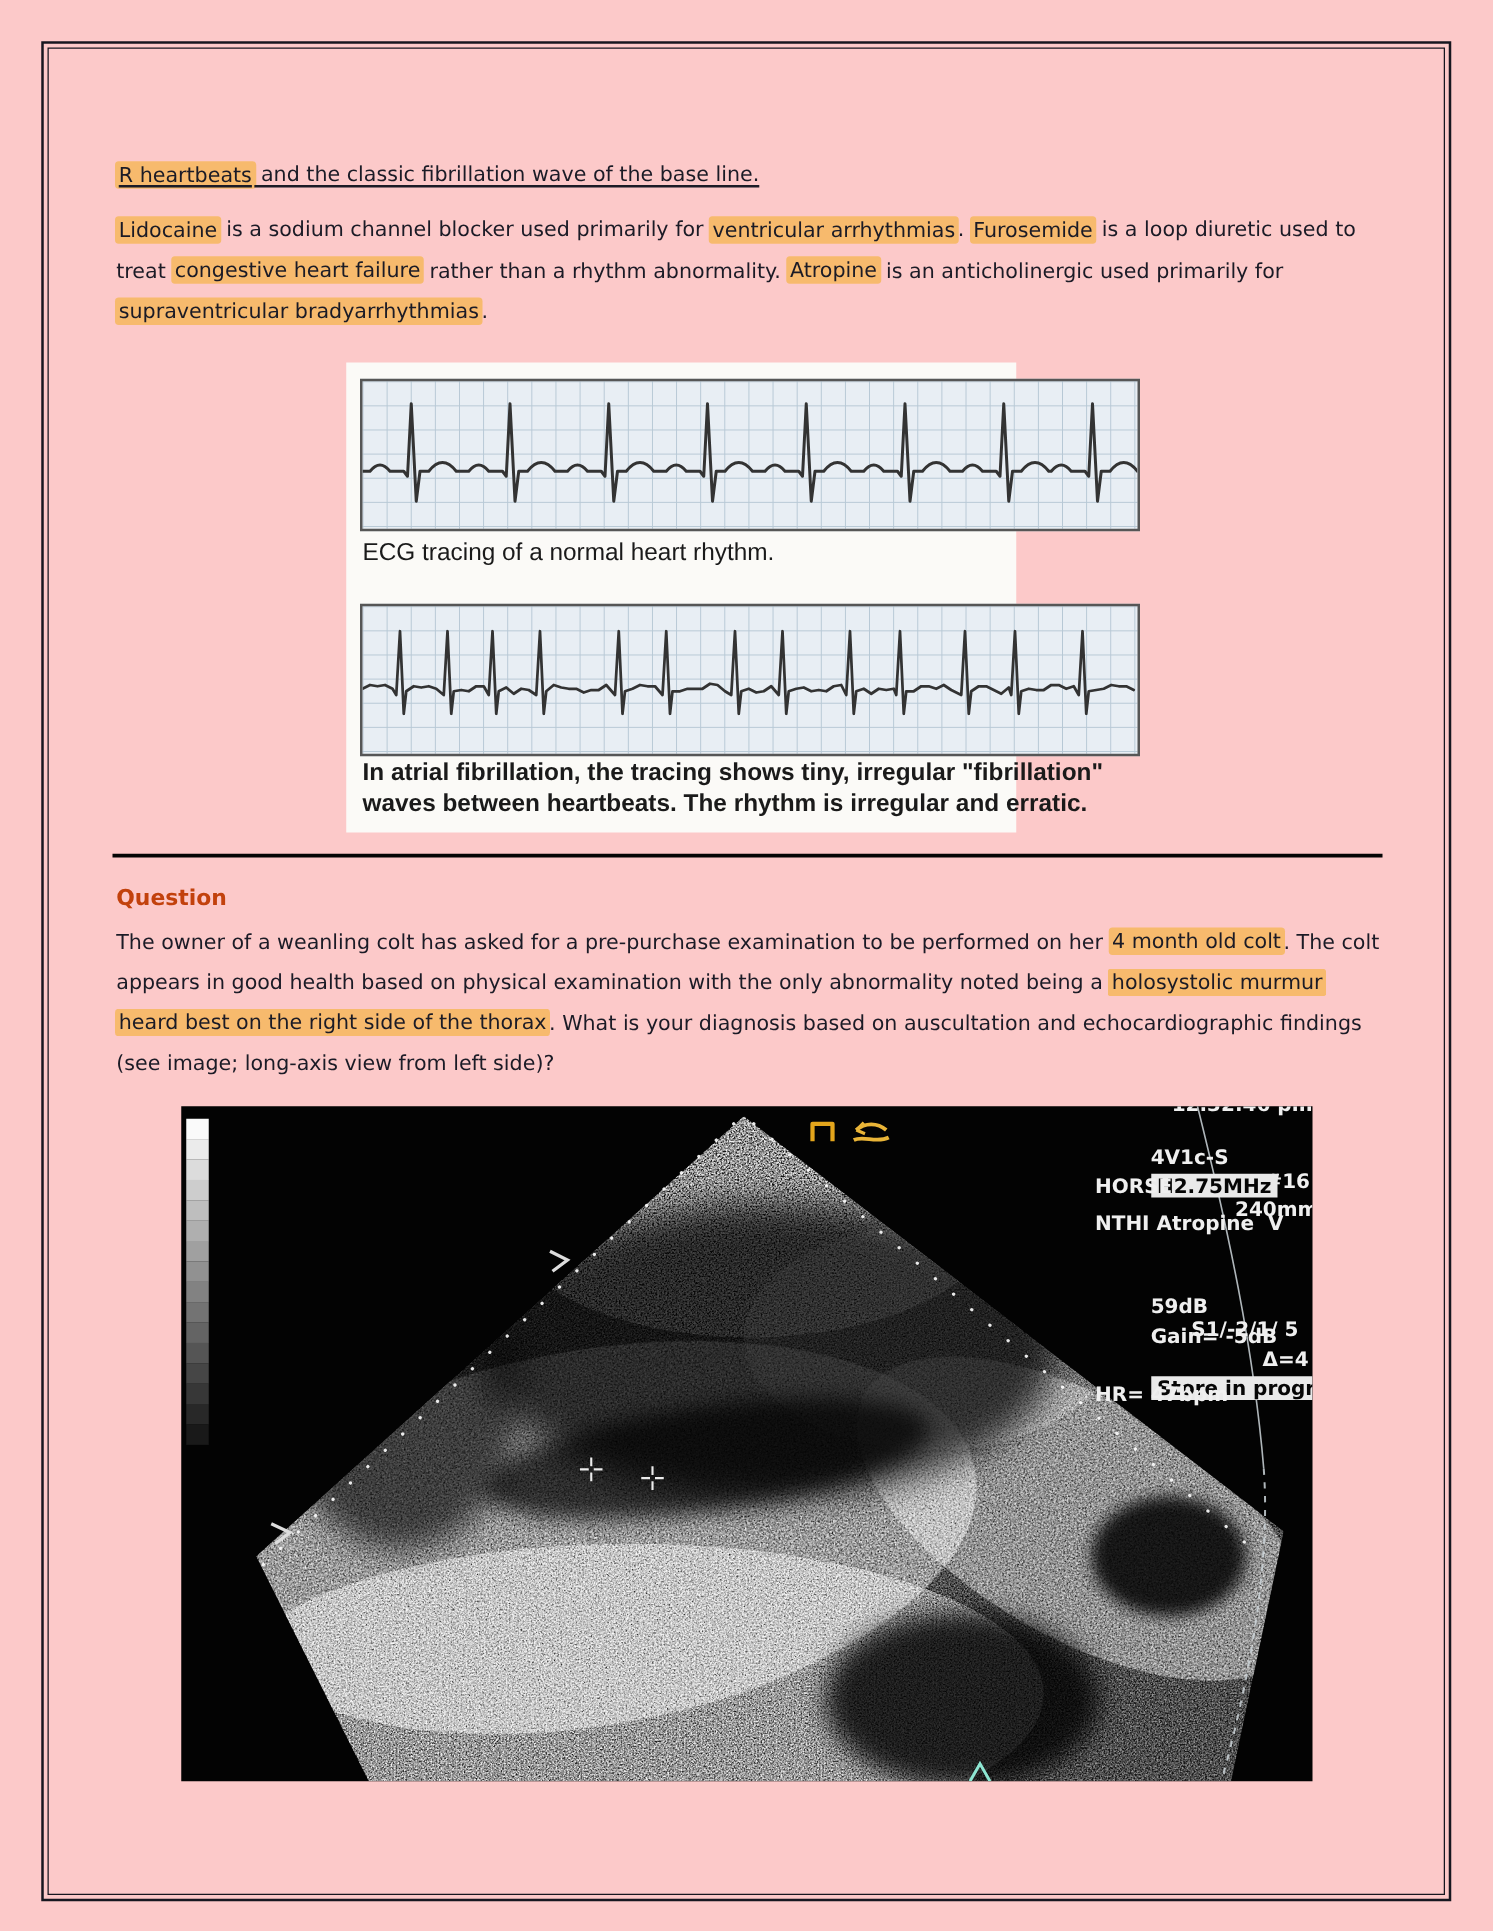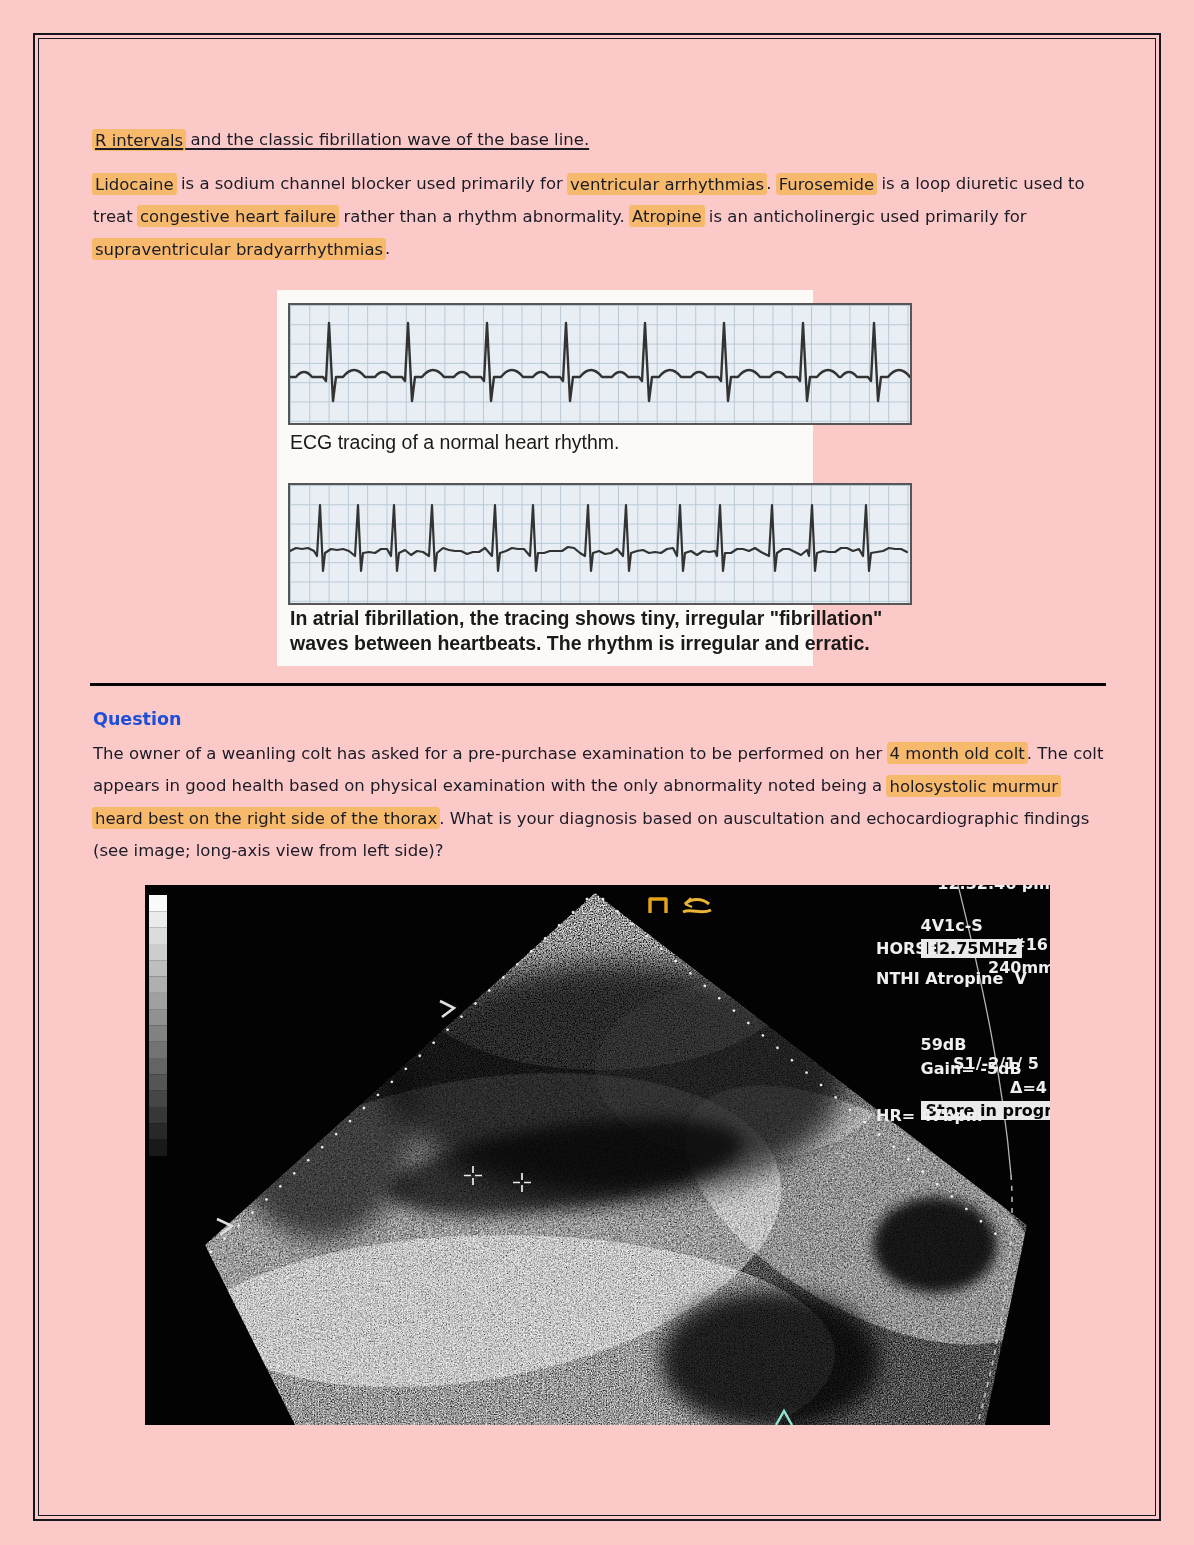--- a/index.html
+++ b/index.html
@@ -58,21 +58,21 @@
     font-family:"Liberation Sans",sans-serif;
     font-size:19.5px;line-height:25px;color:#1a1a1a;
   }
   .cap1{top:140px;}
   .cap2{top:316px;font-weight:bold;}
   
   .divider{
     margin-top:17px;margin-left:-3px;width:1016px;height:3px;background:#050505;
   }
   .q-heading{
-    margin-top:23px;font-size:17.5px;font-weight:bold;color:#1d4ed8;
+    margin-top:23px;font-size:17.5px;font-weight:bold;color:#c2410c;
   }
   .q-body{margin-top:9px;}
   
   .us{
     position:relative;margin-top:17px;margin-left:52px;
     width:905px;height:540px;background:#030303;overflow:hidden;
   }
   .us svg{position:absolute;left:0;top:0;}
   .us-text{
     position:absolute;left:731px;top:0;width:174px;height:300px;overflow:hidden;
@@ -96,21 +96,21 @@
   .at134{position:absolute;left:134px;}
   .inv{background:#e9e9e9;color:#060606;padding:0 5px;}
 </style>
 </head>
 <body>
 
 <div class="frame"></div>
 
 <div class="content">
 
-  <p class="intro"><span class="hl">R intervals</span><span> and the classic fibrillation wave of the base line.</span></p>
+  <p class="intro"><span class="hl">R heartbeats</span><span> and the classic fibrillation wave of the base line.</span></p>
 
   <p class="bodytext drugs"><span class="hl">Lidocaine</span><span> is a sodium channel blocker used primarily for </span><span class="hl">ventricular arrhythmias</span><span>. </span><span class="hl">Furosemide</span><span> is a loop diuretic used to treat </span><span class="hl">congestive heart failure</span><span> rather than a rhythm abnormality. </span><span class="hl">Atropine</span><span> is an anticholinergic used primarily for </span><span class="hl">supraventricular bradyarrhythmias</span><span>.</span></p>
 
   <div class="ecg-figure">
     <div class="ecg-strip strip-normal">
       <svg width="620" height="118" viewBox="0 0 620 118">
         <path d="M0 72 L6 72 Q14 62 22 72 L33 72 L36 76 L39 18 L43 96 L46 72 L53 72 Q64 58 75 72 L85 72 Q93 62 101 72 L112 72 L115 76 L118 18 L122 96 L125 72 L132 72 Q143 58 154 72 L164 72 Q172 62 180 72 L191 72 L194 76 L197 18 L201 96 L204 72 L211 72 Q222 58 233 72 L243 72 Q251 62 259 72 L270 72 L273 76 L276 18 L280 96 L283 72 L290 72 Q301 58 312 72 L322 72 Q330 62 338 72 L349 72 L352 76 L355 18 L359 96 L362 72 L369 72 Q380 58 391 72 L401 72 Q409 62 417 72 L428 72 L431 76 L434 18 L438 96 L441 72 L448 72 Q459 58 470 72 L480 72 Q488 62 496 72 L507 72 L510 76 L513 18 L517 96 L520 72 L527 72 Q538 58 549 72 L551 72 Q559 62 567 72 L578 72 L581 76 L584 18 L588 96 L591 72 L598 72 Q609 58 620 72" fill="none" stroke="#333333" stroke-width="2.4" stroke-linejoin="round" stroke-linecap="round"></path>
       </svg>
     </div>
     <div class="ecg-caption cap1">ECG tracing of a normal heart rhythm.</div>

